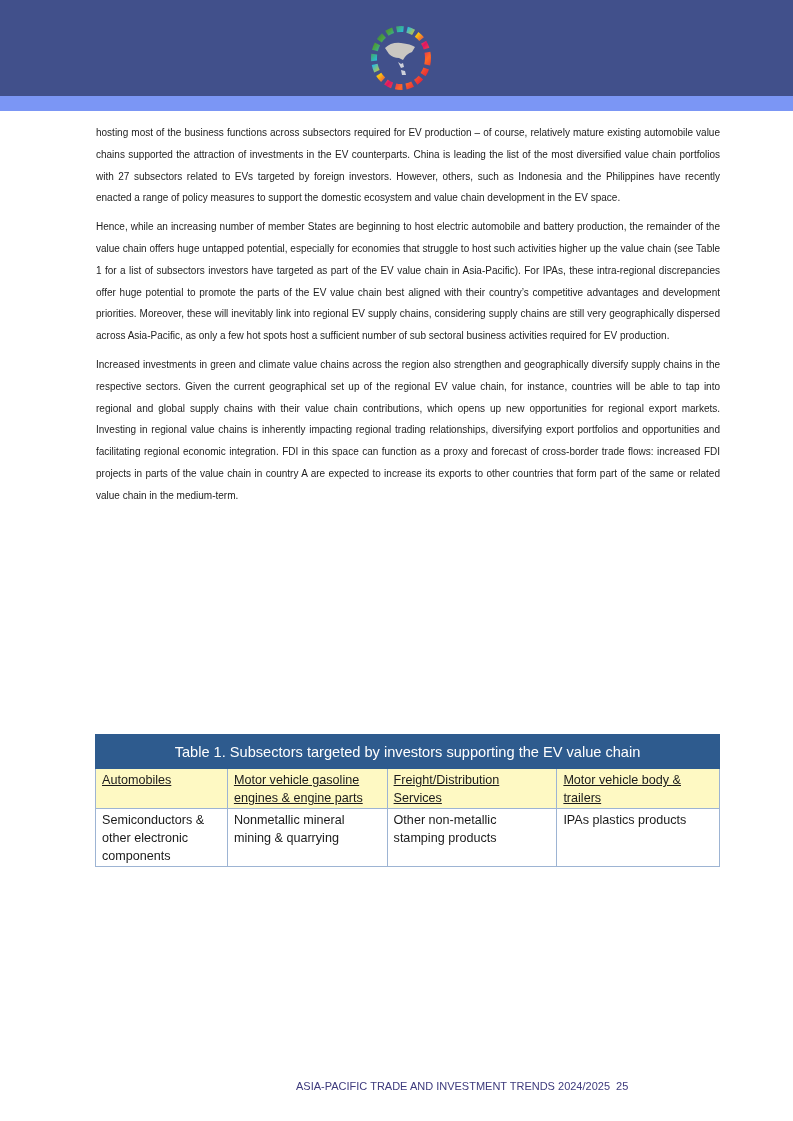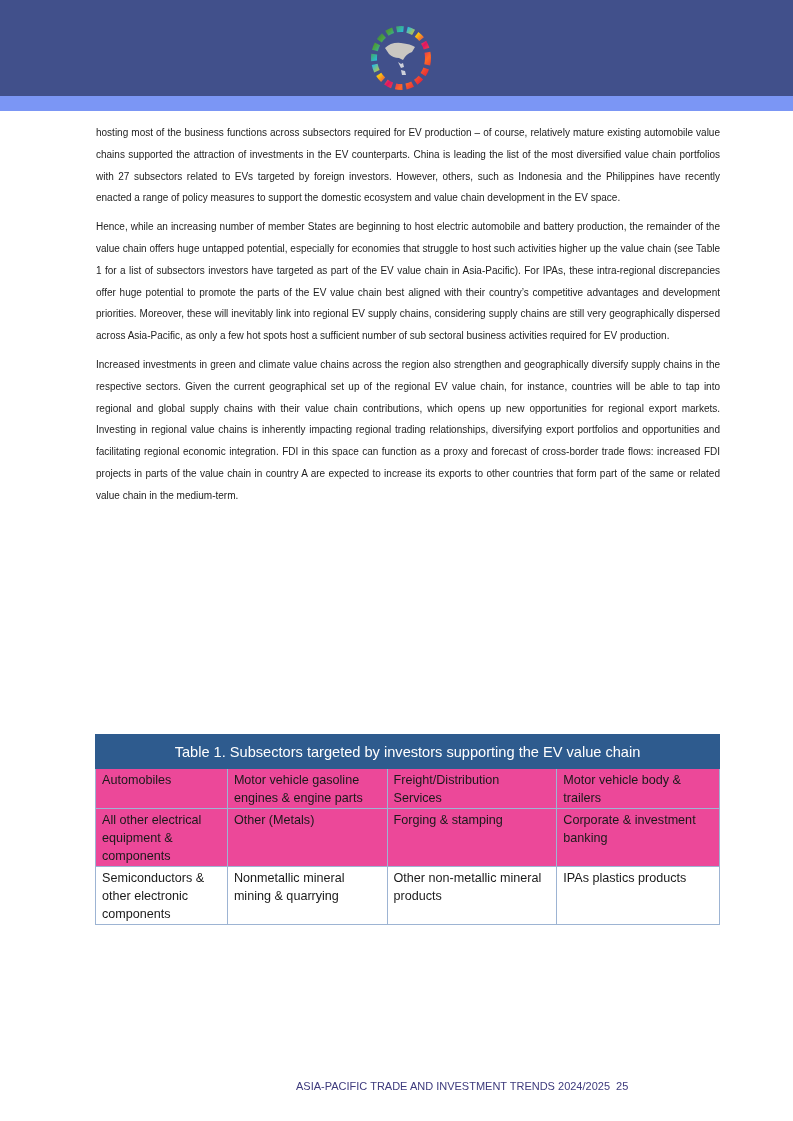--- a/index.html
+++ b/index.html
@@ -20,21 +20,21 @@
       position: absolute; left: 95px; top: 734px; width: 625px;
       border-collapse: collapse; font-size: 12.6px; line-height: 18px; color: #1a1a1a; border-radius: 31px;
     }
     .ev-table th {
       background: #2e5b8e; color: #ffffff; font-weight: normal; font-size: 14.6px;
       height: 34px; text-align: center; vertical-align: middle; border: 1px solid #2e5b8e;
     }
     .ev-table td {
       border: 1px solid #9db4d3; vertical-align: top; padding: 2px 6px 1px 6px; text-align: left;
     }
-    .ev-table tr.shaded td { background: #ec4899; }
+    .ev-table tr.shaded td { background: #fef9c3; text-decoration: underline; }
     .ev-table col.c1 { width: 132px; }
     .ev-table col.c2 { width: 160px; }
     .ev-table col.c3 { width: 170px; }
     .ev-table col.c4 { width: 163px; }
 
     .footer {
       position: absolute; left: 296px; top: 1080px; width: 430px;
       font-size: 11px; color: #3d3a7c; white-space: nowrap;
     }
     .footer .page-num { margin-left: 6px; }
@@ -86,30 +86,24 @@
         <th colspan="4">Table 1. Subsectors targeted by investors supporting the EV value chain</th>
       </tr>
   </thead>
   <tbody>
     <tr class="shaded" style="height:38px">
       <td>Automobiles</td>
       <td>Motor vehicle gasoline engines &amp; engine parts</td>
       <td>Freight/Distribution Services</td>
       <td>Motor vehicle body &amp; trailers</td>
     </tr>
-    <tr class="shaded" style="height:56px">
-      <td>All other electrical equipment &amp; components</td>
-      <td>Other (Metals)</td>
-      <td>Forging &amp; stamping</td>
-      <td>Corporate &amp; investment banking</td>
-    </tr>
     <tr style="height:55px">
       <td>Semiconductors &amp; other electronic components</td>
       <td>Nonmetallic mineral mining &amp; quarrying</td>
-      <td>Other non-metallic mineral products</td>
+      <td>Other non-metallic stamping products</td>
       <td>IPAs plastics products</td>
     </tr>
   </tbody>
 </table>
 
 <div class="footer">
   <span>ASIA-PACIFIC TRADE AND INVESTMENT TRENDS 2024/2025</span><span class="page-num">25</span>
 </div>
 
 </body></html>

